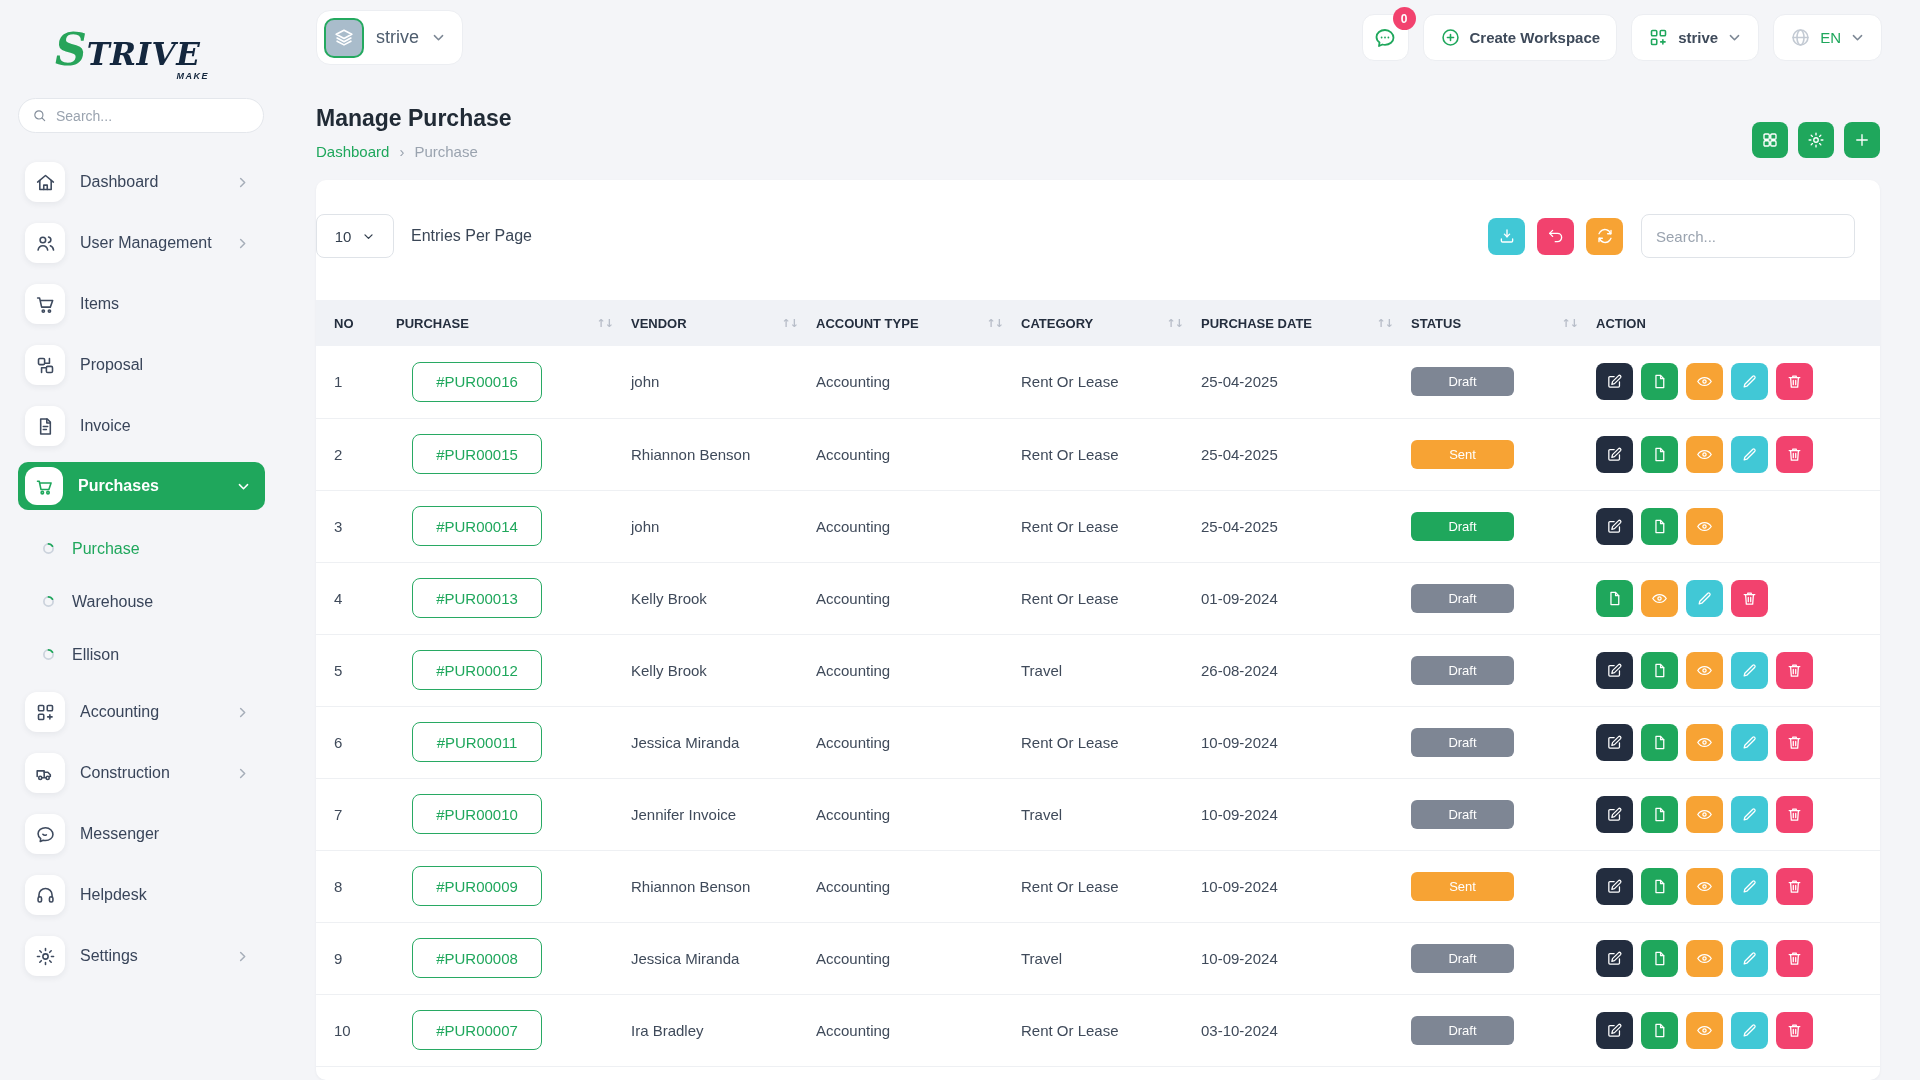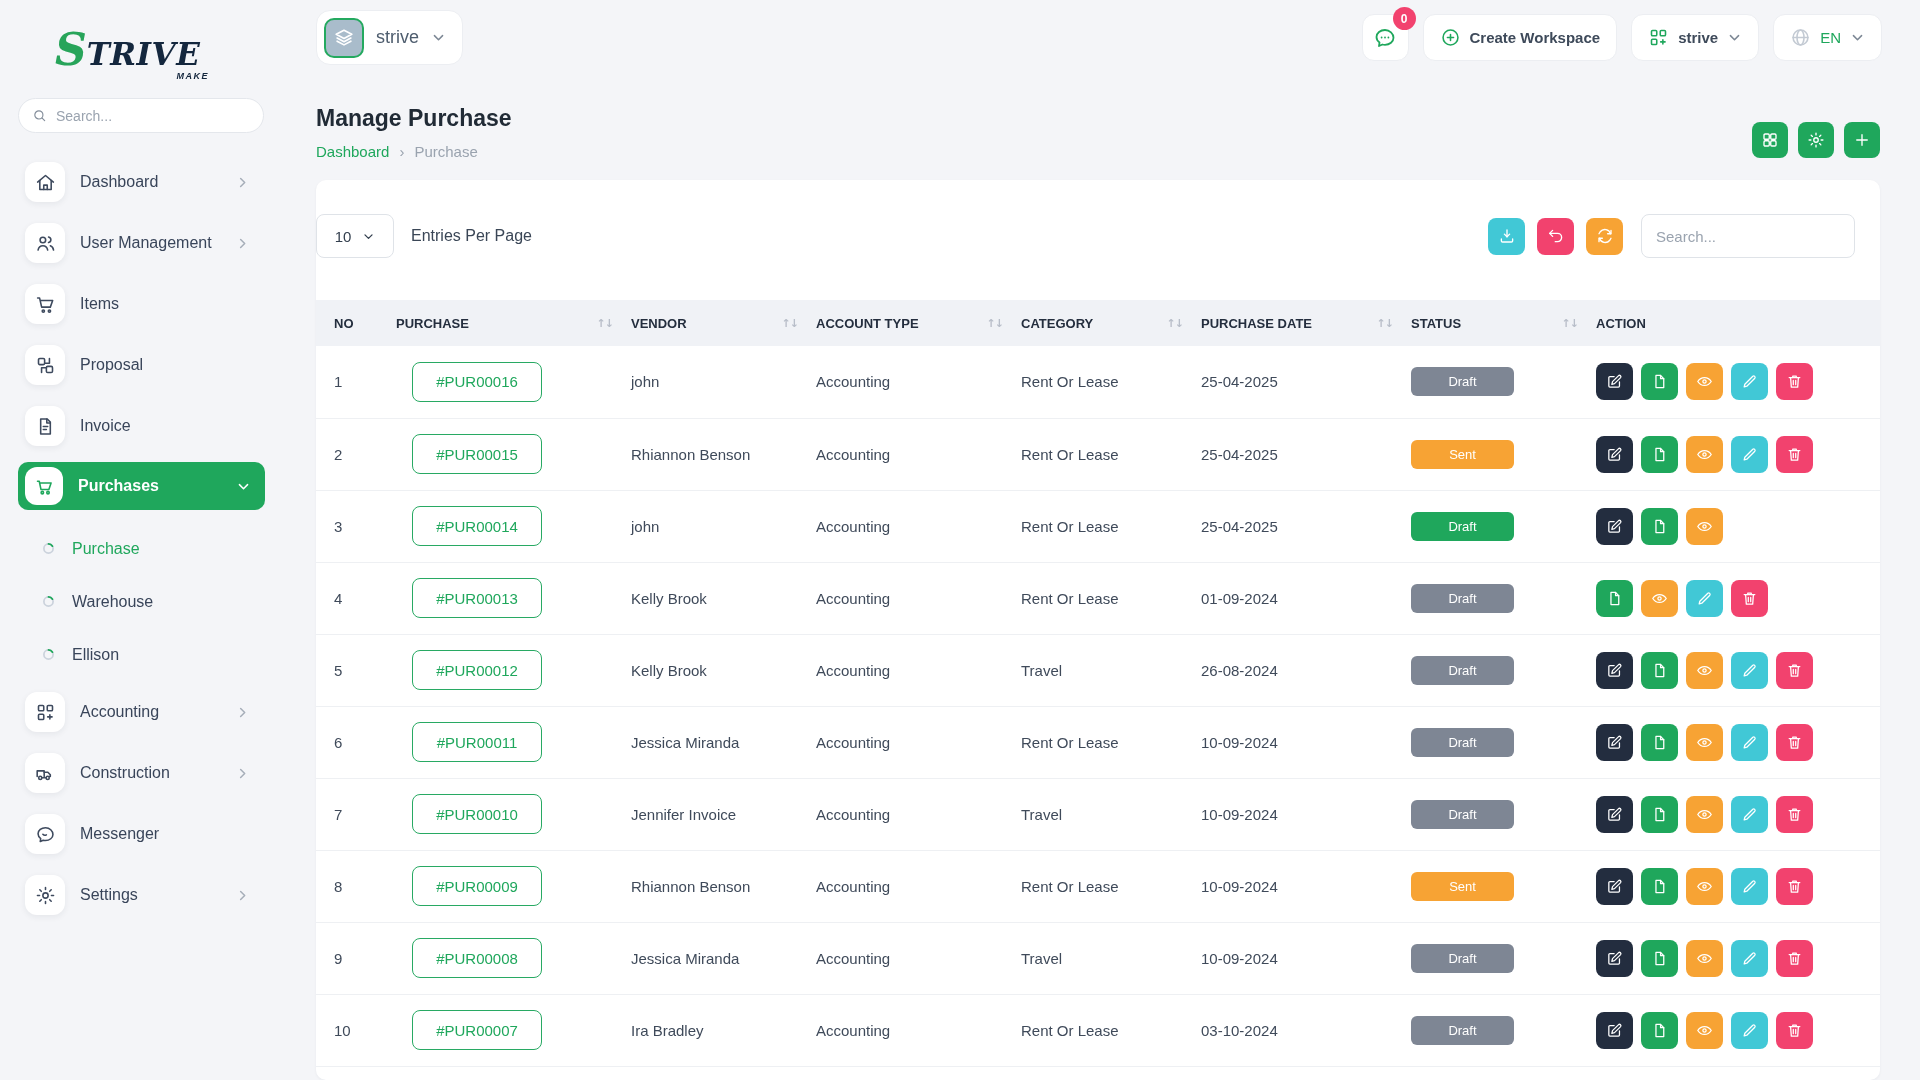--- a/index.html
+++ b/index.html
@@ -264,20 +264,30 @@
           </span>
         </div>
         <div class="sb-item">
           <span class="sb-tile">
             <svg viewBox="0 0 24 24" fill="none" stroke="currentColor" stroke-width="1.8" stroke-linecap="round" stroke-linejoin="round">
               <path d="M12 4.2c-4.7 0-8.5 3.1-8.5 7 0 2.2 1.2 4.2 3 5.5L6 20l3.4-1.4c.8.2 1.7.3 2.6.3 4.7 0 8.5-3.1 8.5-7s-3.8-7.7-8.5-7.7z"></path>
               <path d="M9 11.8c1 1.1 2.6 1.4 4 .6"></path>
             </svg>
           </span>
           <span class="sb-label">Messenger</span>
+        </div>
+        <div class="sb-item">
+          <span class="sb-tile">
+            <svg viewBox="0 0 24 24" fill="none" stroke="currentColor" stroke-width="1.8" stroke-linecap="round" stroke-linejoin="round">
+              <path d="M4.5 14v-2.5a7.5 7.5 0 0 1 15 0V14"></path>
+              <rect x="3.5" y="13.5" width="4" height="6" rx="1.8"></rect>
+              <rect x="16.5" y="13.5" width="4" height="6" rx="1.8"></rect>
+            </svg>
+          </span>
+          <span class="sb-label">Helpdesk</span>
         </div>
         <div class="sb-item">
           <span class="sb-tile">
             <svg viewBox="0 0 24 24" fill="none" stroke="currentColor" stroke-width="1.8" stroke-linecap="round" stroke-linejoin="round">
               <circle cx="12" cy="12" r="3"></circle>
               <path d="M12 2.8v2.4M12 18.8v2.4M2.8 12h2.4M18.8 12h2.4M5.5 5.5l1.7 1.7M16.8 16.8l1.7 1.7M18.5 5.5l-1.7 1.7M7.2 16.8l-1.7 1.7"></path>
             </svg>
           </span>
           <span class="sb-label">Settings</span>
           <span class="sb-chev">

